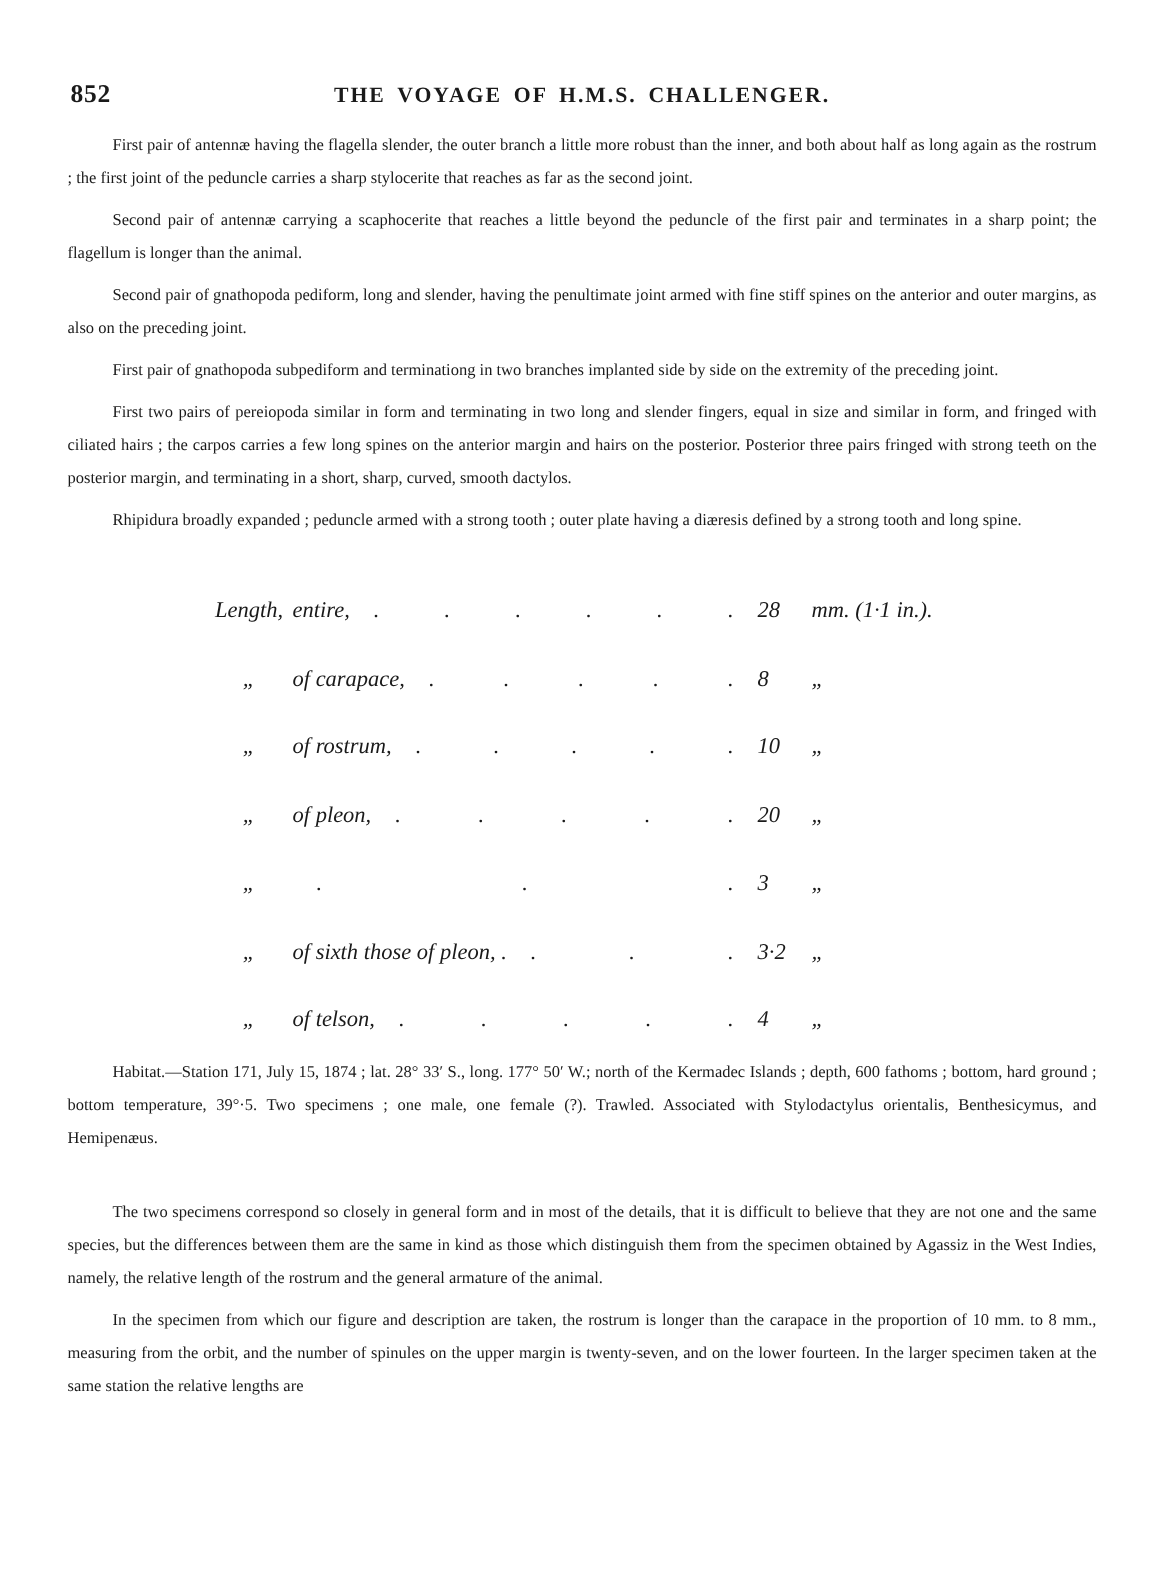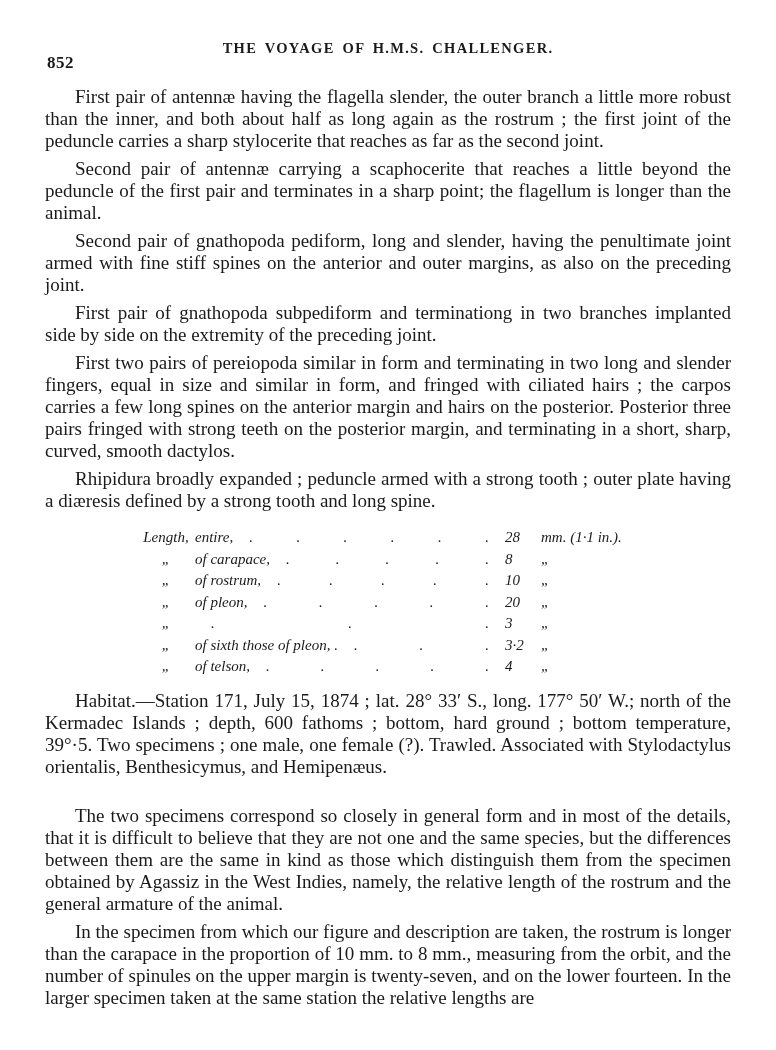--- a/index.html
+++ b/index.html
@@ -10,45 +10,45 @@
     -webkit-font-smoothing: antialiased;
   }
   .page { padding: 38px 45px 0 45px; }
 
   .running-head { position: relative; height: 22px; margin-bottom: 26px; }
   .page-num {
     position: absolute; left: 2px; top: 15px;
     font-size: 17px; font-weight: 700; letter-spacing: .5px;
   }
   .running-title {
-    position: absolute; left: 0; right: 0; top: 2px;
+    position: absolute; left: 0; right: 0; top: 18px;
     text-align: center; font-size: 14.5px; font-weight: 700; letter-spacing: 1.3px;
     word-spacing: 3px;
   }
 
   .para {
     margin: 0 0 6px 0;
     text-align: justify;
     text-indent: 30px;
-    font-size: 19px;
+    font-size: 11px;
     line-height: 22px;
   }
   .italic { }
 
   .meas-table { margin: 15px 0 10px 92px; font-size: 15px; width: 528px; font-style: italic; }
   .mrow { display: flex; align-items: baseline; line-height: 21.5px; }
   .ditto  { flex: none; width: 58px; text-align: center; }
   .mlabel { flex: none; white-space: nowrap; }
   .leader {
     flex: 1 1 auto; overflow: hidden; white-space: nowrap;
     text-align: justify; text-align-last: justify;
     padding: 0 16px;
   }
   .mvalue { flex: none; width: 36px; }
-  .munit  { flex: none; width: 124px; white-space: nowrap; }
+  .munit  { flex: none; width: 124px; white-space: nowrap; margin-top: 24px; }
 
   .habitat { margin-top: 12px; }
   .closing-first { margin-top: 27px; }
 </style>
 </head>
 <body>
 
 <div class="page">
 
   <header class="running-head">

